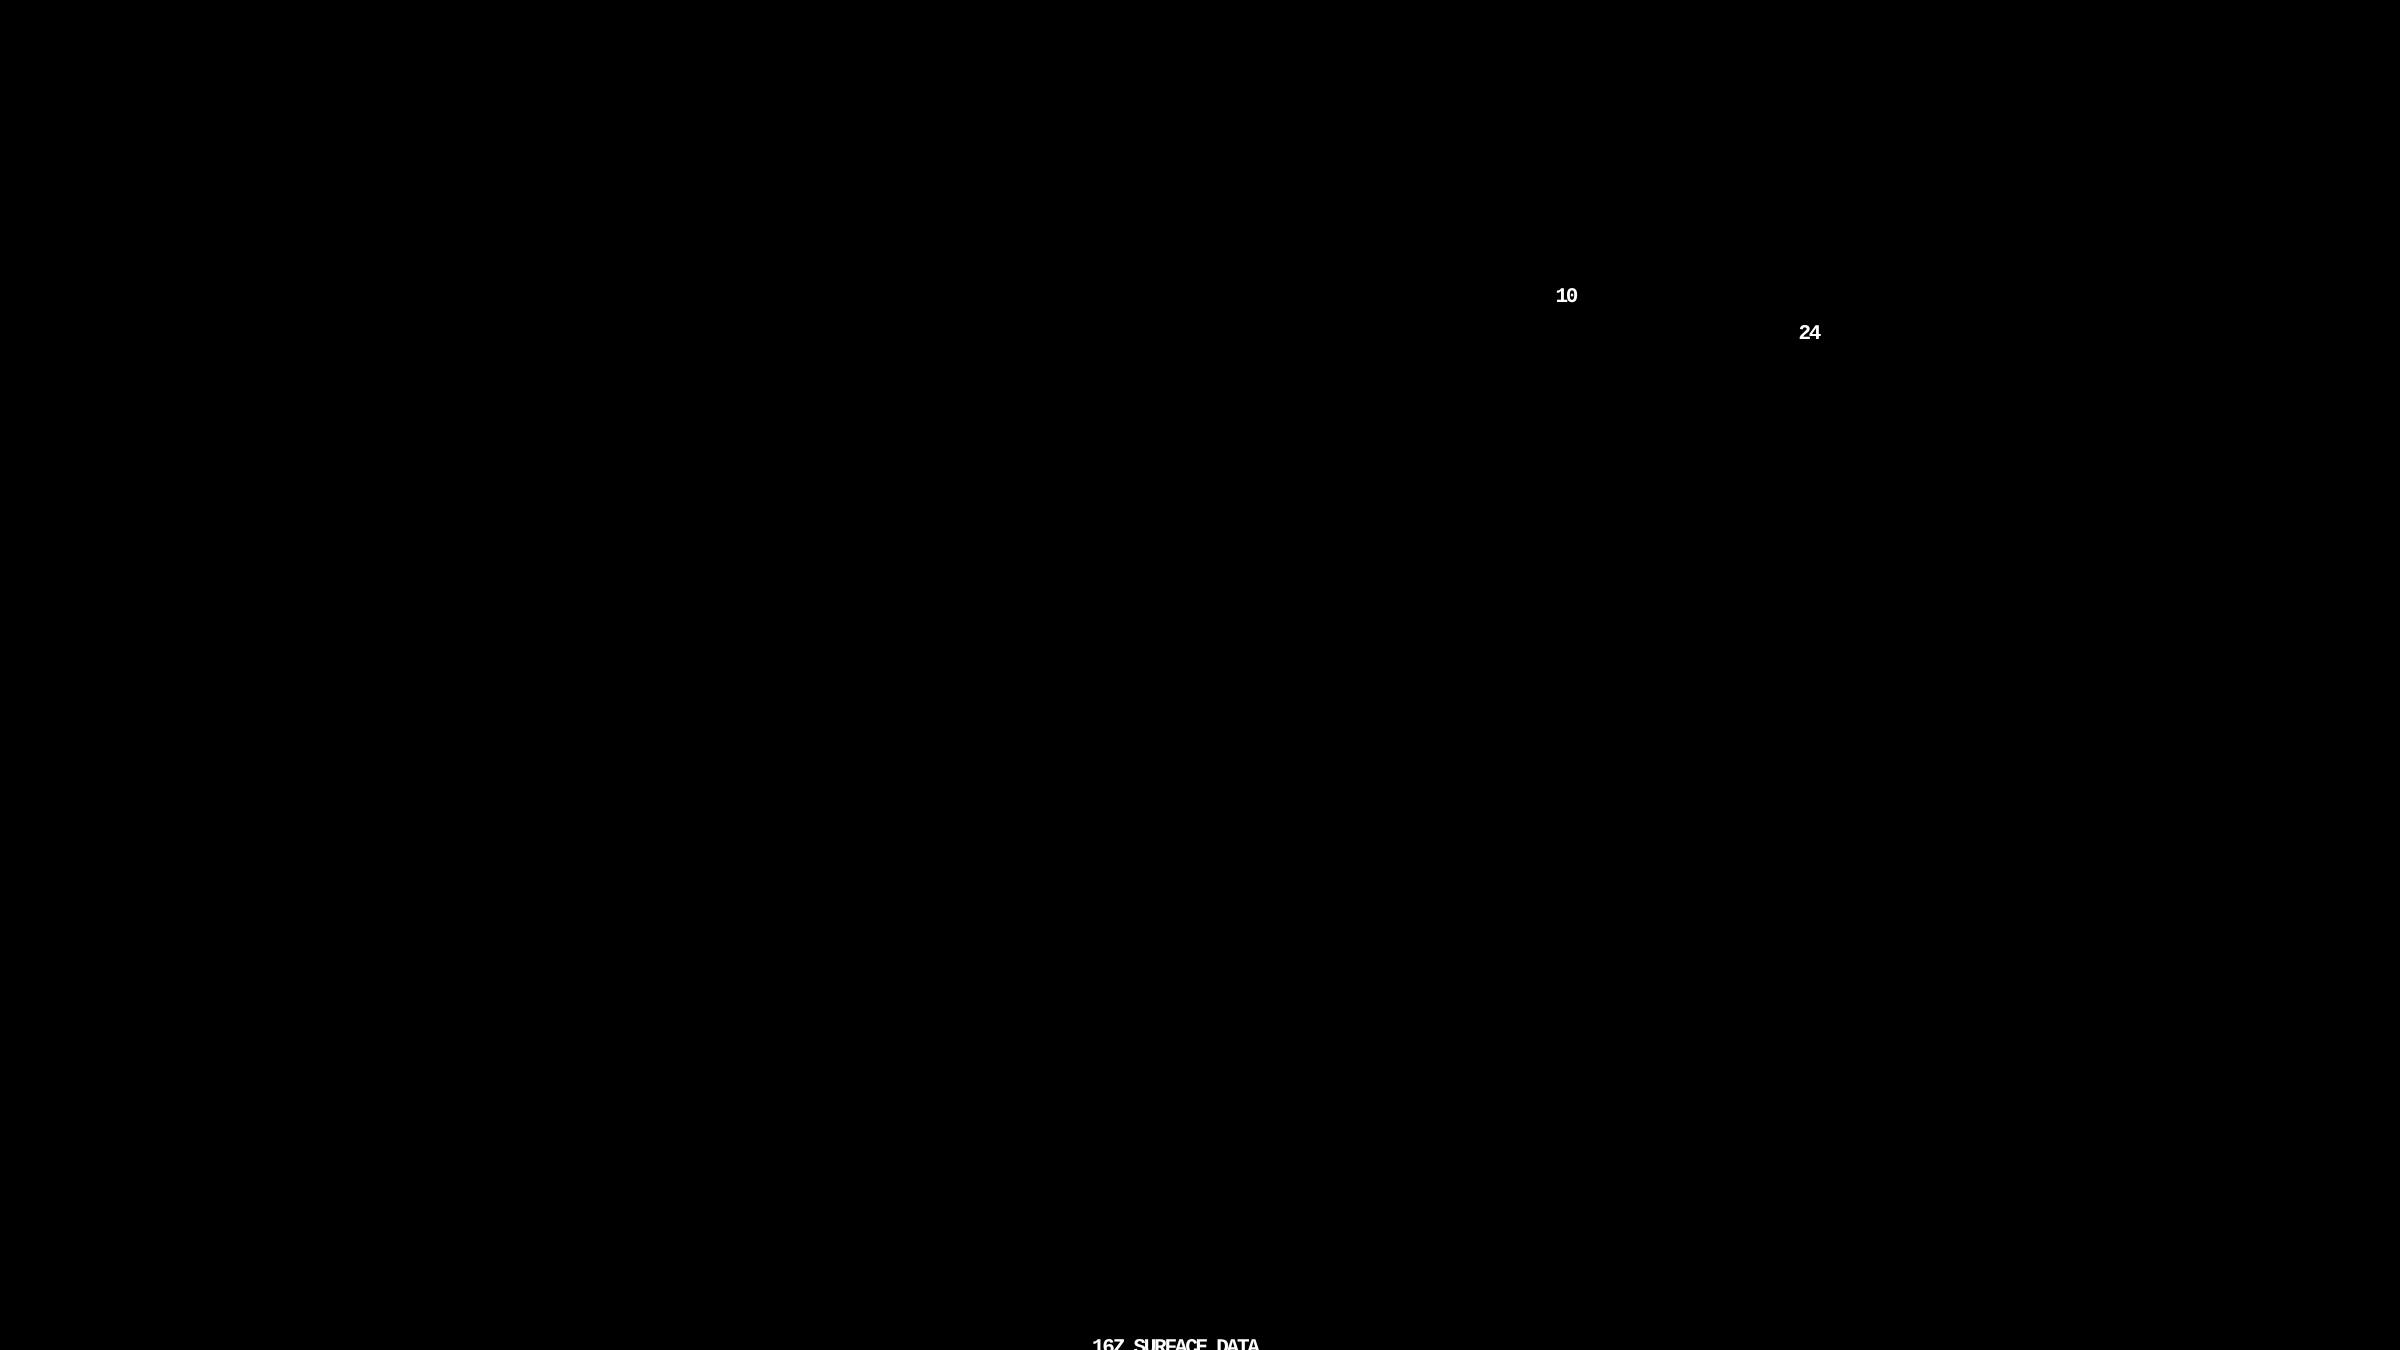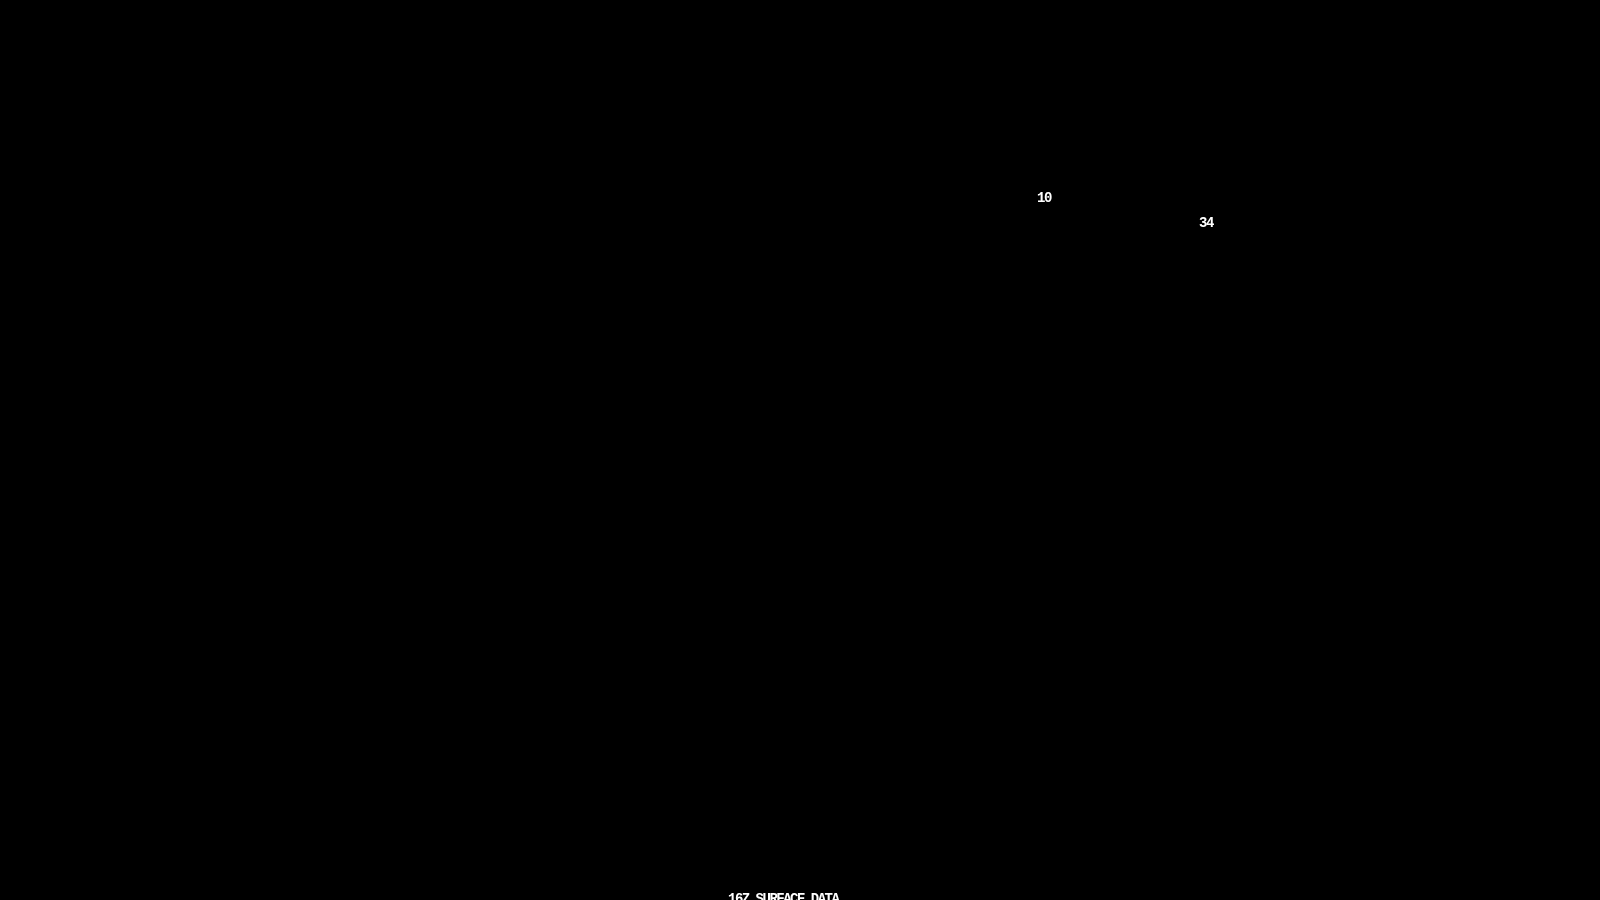--- a/index.html
+++ b/index.html
@@ -30,17 +30,17 @@
     white-space: pre;
   }
 </style>
 </head>
 <body style="background: rgb(0, 0, 0);">
 
 <div class="plot-canvas">
 
   <span class="plot-text" style="left: 1037px; top: 192px; color: rgb(255, 255, 255);">10</span>
 
-  <span class="plot-text" style="left: 1199px; top: 217px; color: rgb(255, 255, 255);">34</span>
+  <span class="plot-text" style="left: 1199px; top: 217px; color: rgb(255, 255, 255);">24</span>
 
   <span class="plot-text" style="left: 728px; top: 877px; color: rgb(255, 255, 255); margin-top: 16px;">16Z SURFACE DATA</span>
 
 </div>
 
 </body></html>

